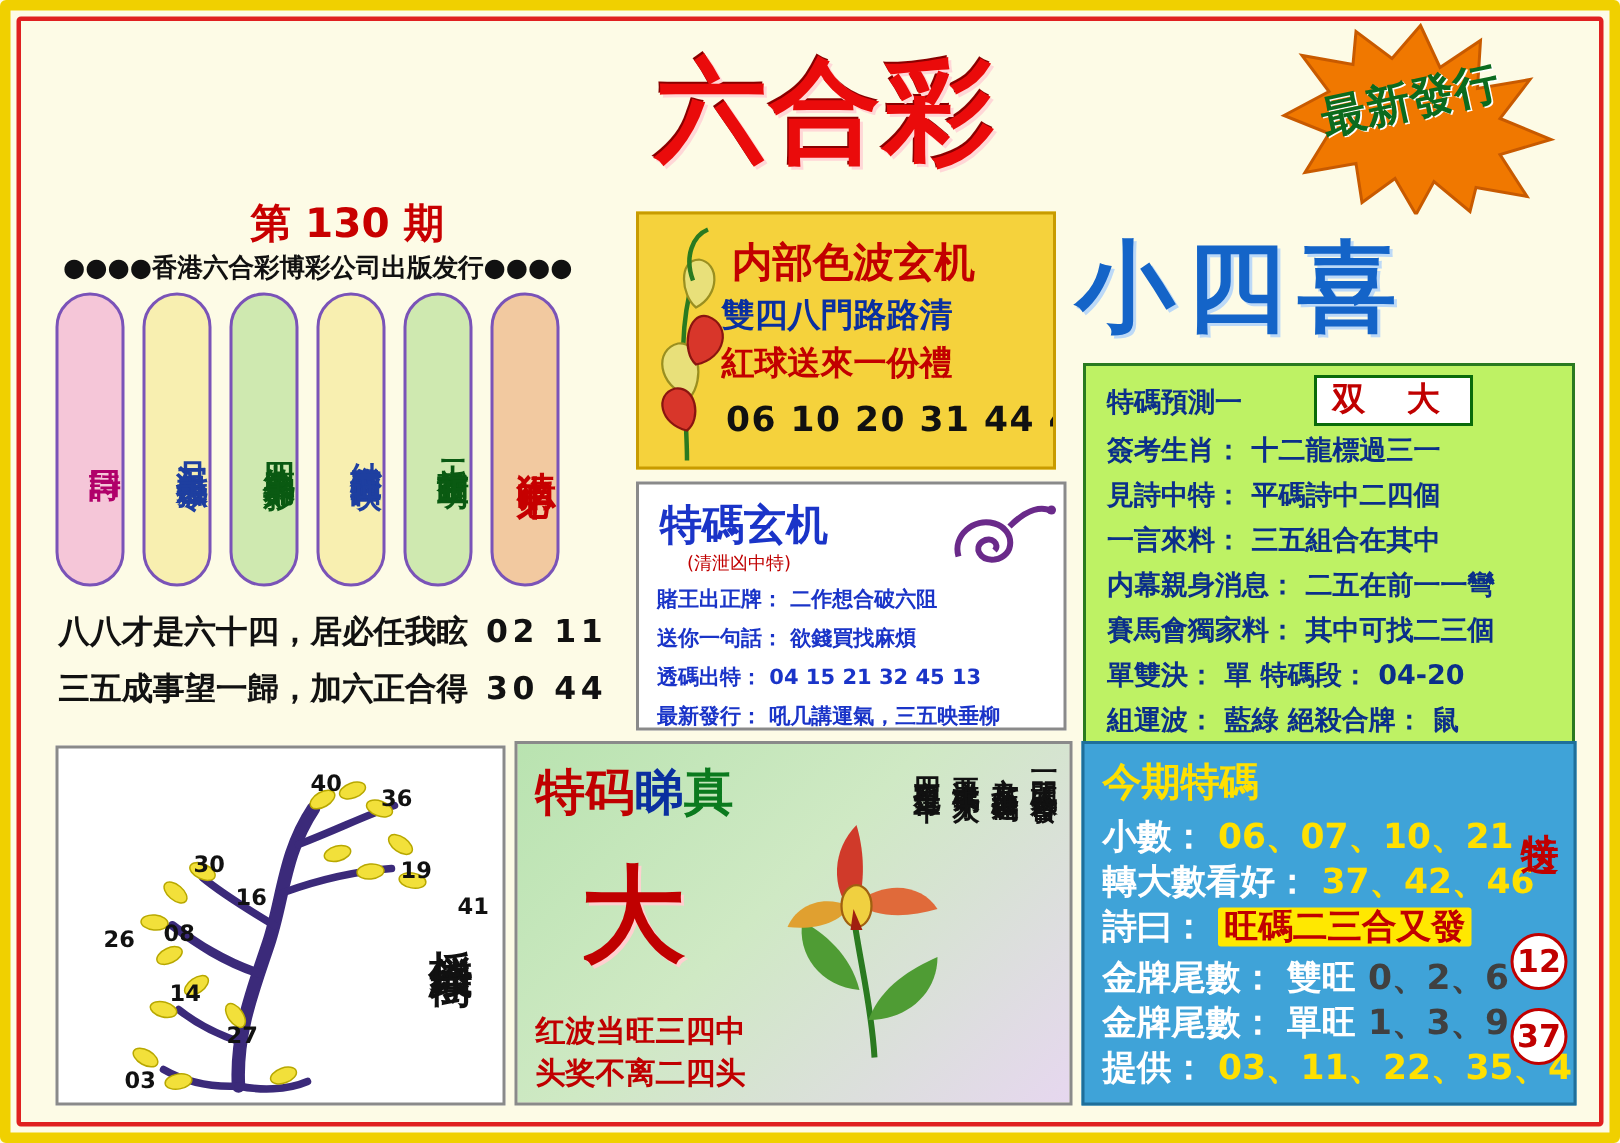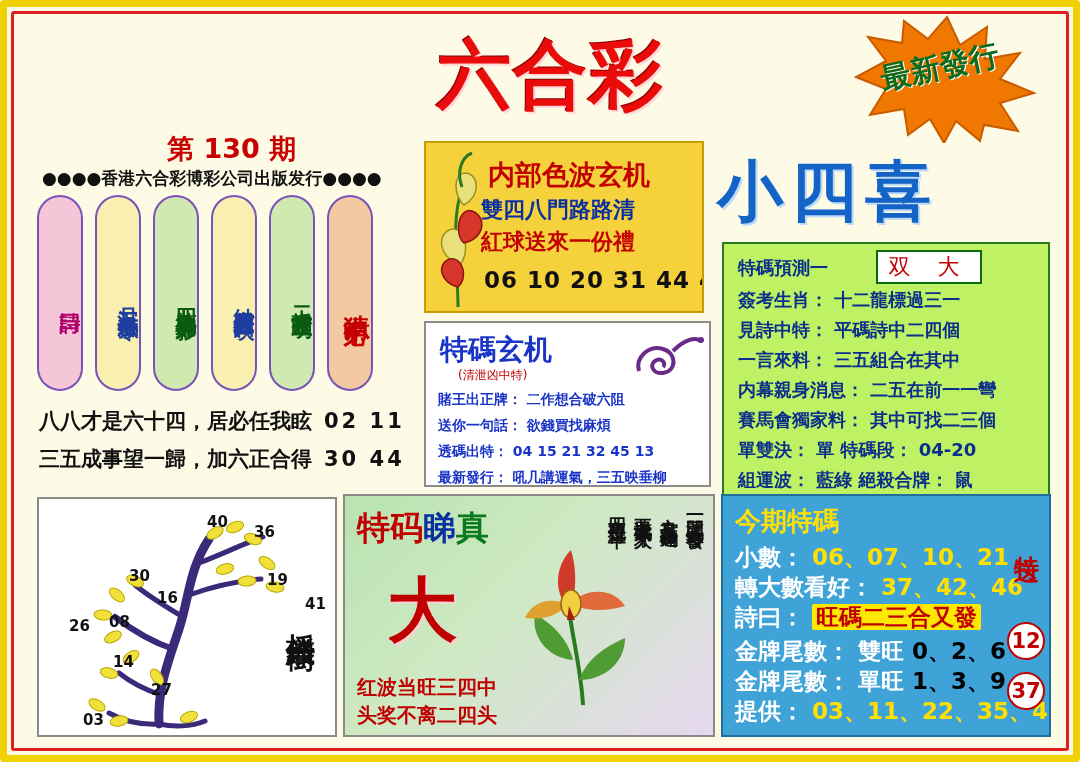--- a/index.html
+++ b/index.html
@@ -160,21 +160,21 @@
   .rpanel .l4 { top:134px; }
   .rpanel .l5 { top:164px; }
   .rpanel .l6 { top:194px; }
   .rpanel .l7 { top:224px; }
   .sd-box {
     position:absolute; left:152px; top:6px; width:106px; height:34px;
     border:2px solid #0a6b0a; background:#fff;
   }
   .sd-box span {
     display:block; text-align:center; line-height:30px;
-    font-size:22px; font-weight:normal; color:#c00000; letter-spacing:10px;
+    font-size:22px; font-weight:bold; color:#c00000; letter-spacing:10px;
   }
 
   
   .treebox {
     position:absolute; left:30px; top:490px; width:300px; height:240px;
     background:#ffffff; border:2px solid #8a8a8a;
     overflow:hidden;
   }
   .treebox .tnum {
     position:absolute; font-size:15px; font-weight:bold; color:#111;
@@ -244,21 +244,21 @@
   .tbox .row .v { color:#ffe000; }
   .tbox .r1{ top:46px; }
   .tbox .r2{ top:76px; }
   .tbox .r3{ top:106px; }
   .tbox .r4{ top:140px; }
   .tbox .r5{ top:170px; }
   .tbox .r6{ top:200px; }
   .tbox .poem-hl {
     background:#ffe800; color:#c00000; padding:0 4px; border-radius:2px;
   }
-  .tbox .wnum { color:#000000; }
+  .tbox .wnum { color:#404040; }
   .tbox .side {
     position:absolute; right:6px; top:40px;
     writing-mode:vertical-rl; text-orientation:upright;
     font-size:25px; font-weight:bold; color:#c00000;
     letter-spacing:3px;
   }
   .ball {
     position:absolute; right:4px;
     width:38px; height:38px; border-radius:50%;
     background:#ffffff; border:2px solid #c00000;

